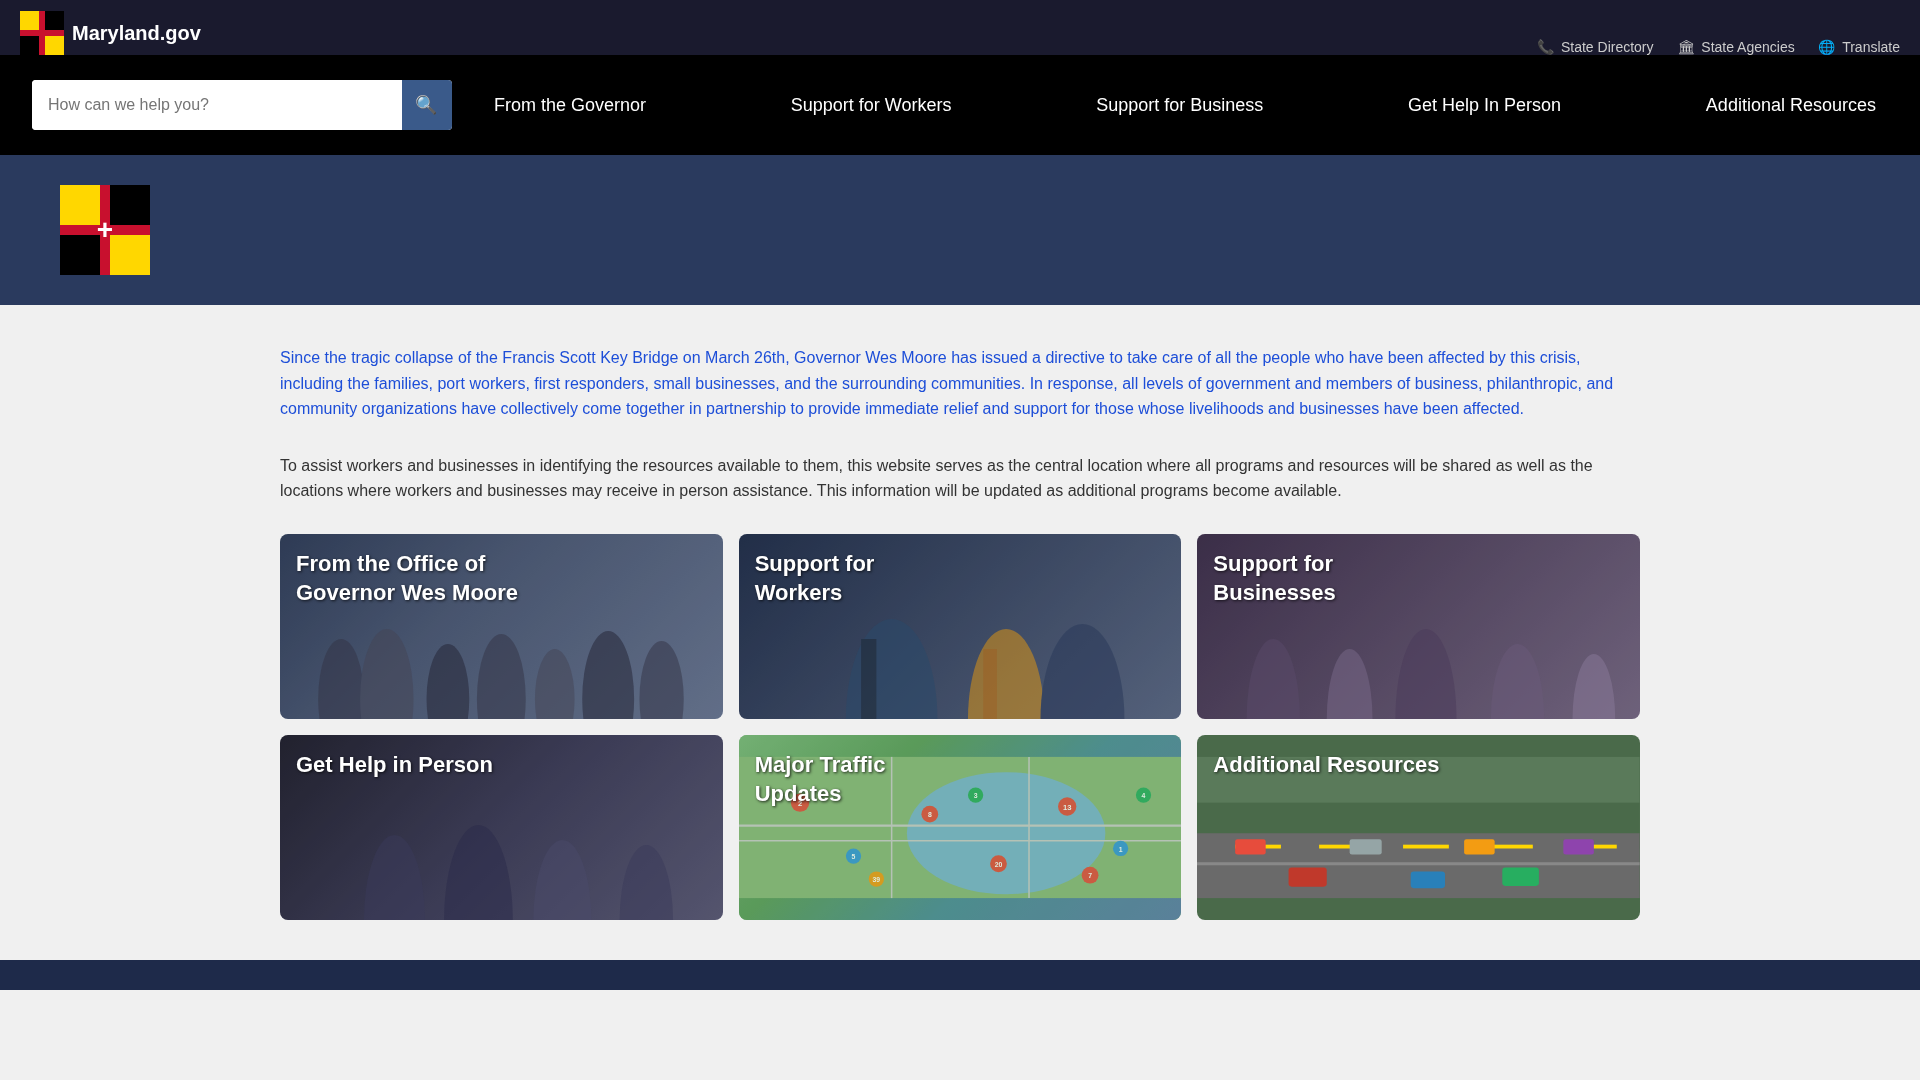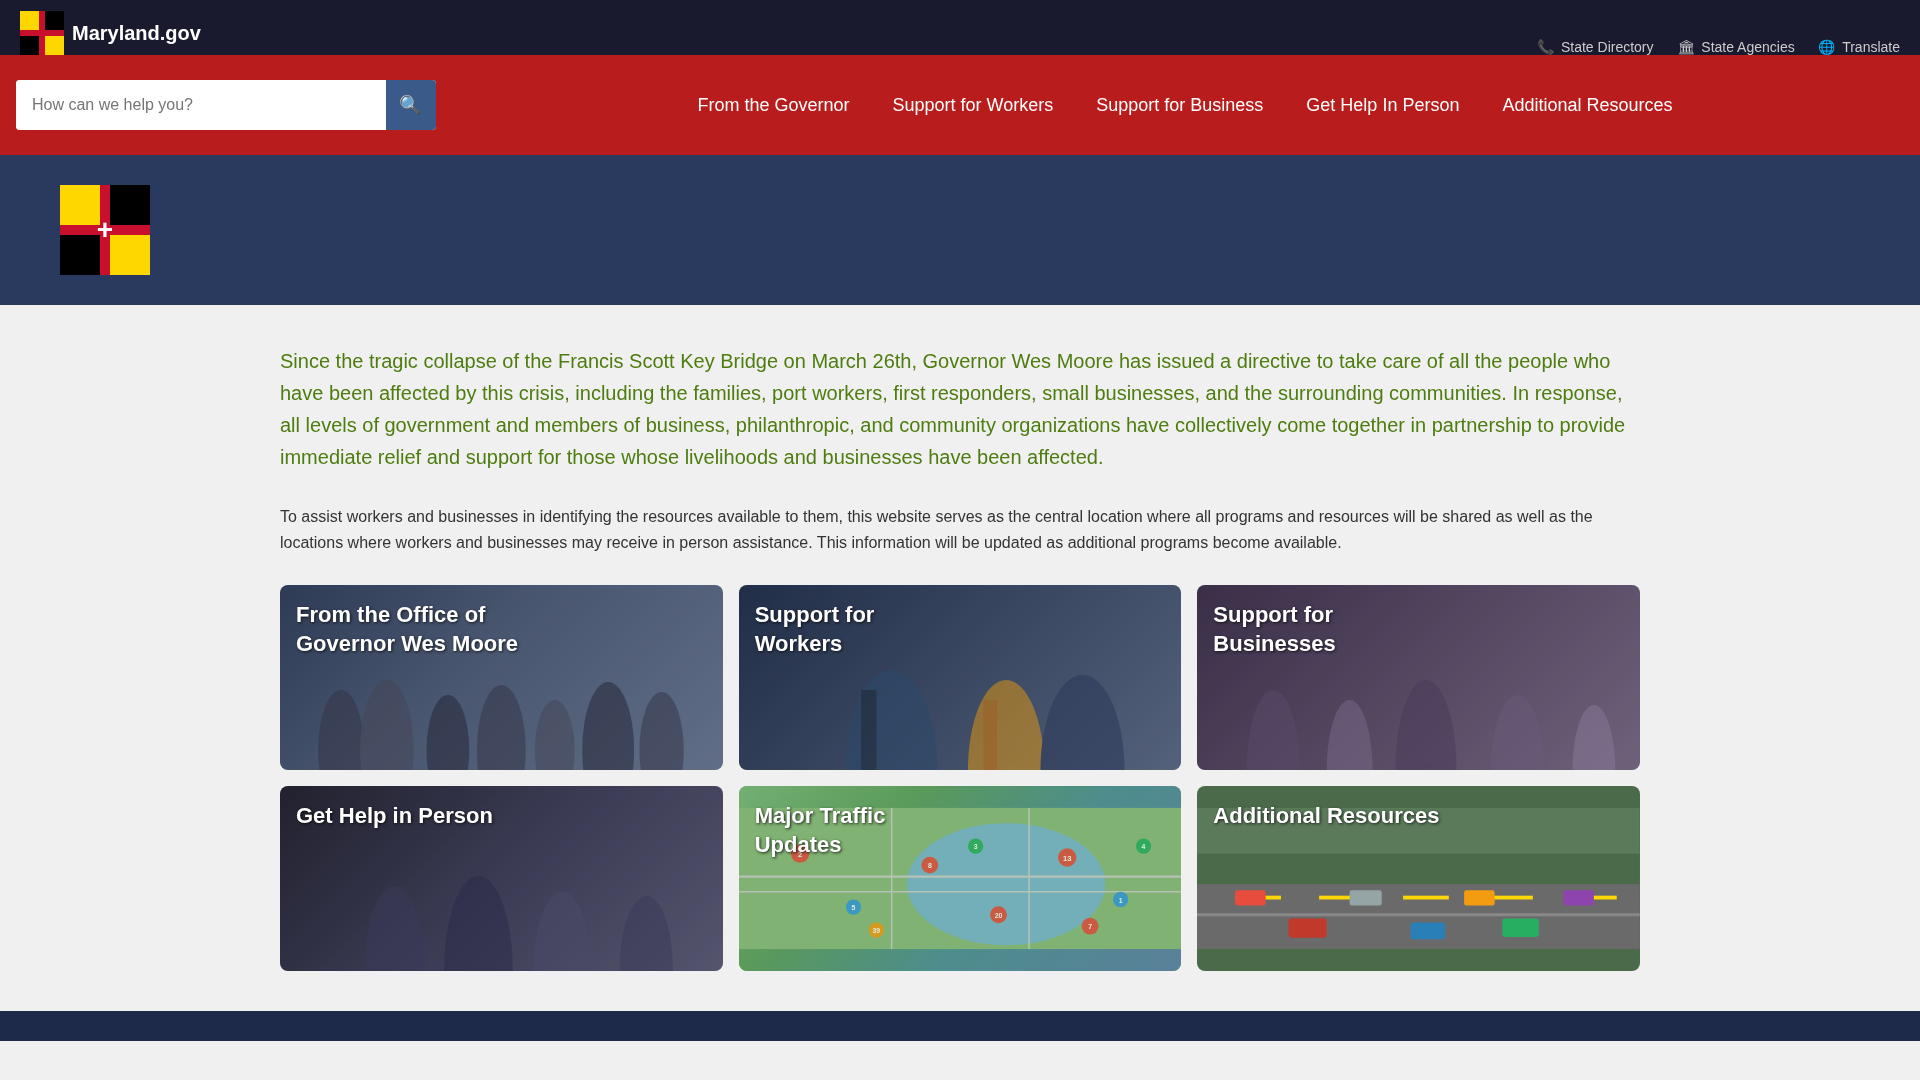--- a/index.html
+++ b/index.html
@@ -46,24 +46,24 @@
       text-decoration: none;
       font-size: 14px;
       display: flex;
       align-items: center;
       gap: 6px;
       cursor: pointer;
     }
 
     
     #nav-bar {
-      background: #b91c1c;
-      display: flex;
-      align-items: center;
-      padding: 0 16px;
+      background: #000000;
+      display: flex;
+      align-items: center;
+      padding: 0 32px;
       height: 100px;
       gap: 0;
     }
     #search-container {
       display: flex;
       align-items: center;
       background: white;
       border-radius: 4px;
       overflow: hidden;
       width: 420px;
@@ -87,22 +87,21 @@
       display: flex;
       align-items: center;
       justify-content: center;
       color: white;
       font-size: 18px;
     }
     #nav-links {
       display: flex;
       align-items: center;
       flex: 1;
-      justify-content: center;
-      gap: 19px;
+      justify-content: space-between;
     }
     .nav-link {
       color: white;
       text-decoration: none;
       font-size: 18px;
       font-weight: 500;
       cursor: pointer;
       padding: 8px 12px;
       white-space: nowrap;
     }
@@ -144,22 +143,22 @@
       font-weight: bold;
       line-height: 1.2;
     }
 
     
     #content {
       background: #f0f0f0;
       padding: 40px 280px;
     }
     #intro-text {
-      color: #4d7c0f;
-      font-size: 20px;
+      color: #1d4ed8;
+      font-size: 16px;
       line-height: 1.6;
       margin-bottom: 20px;
     }
     #intro-text2 {
       color: #333;
       font-size: 16px;
       line-height: 1.6;
       margin-bottom: 30px;
       margin-top: 31px;
     }

